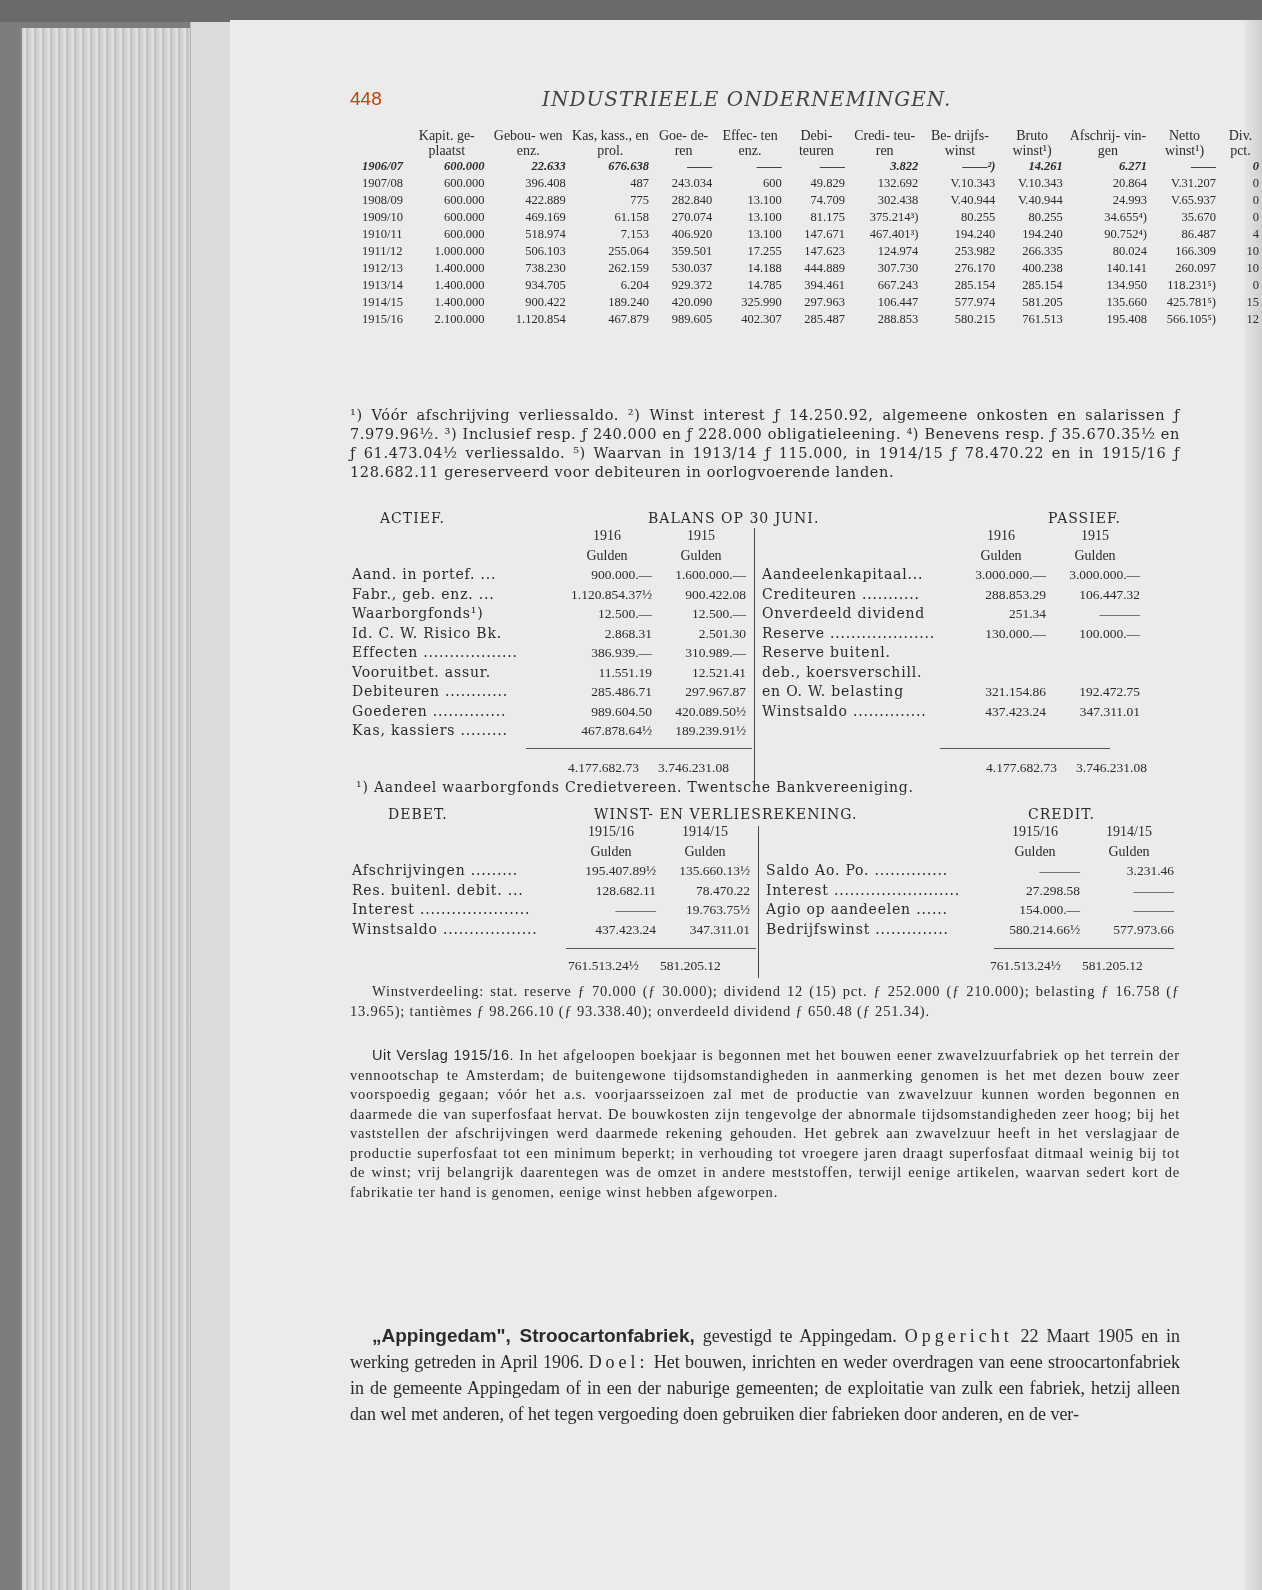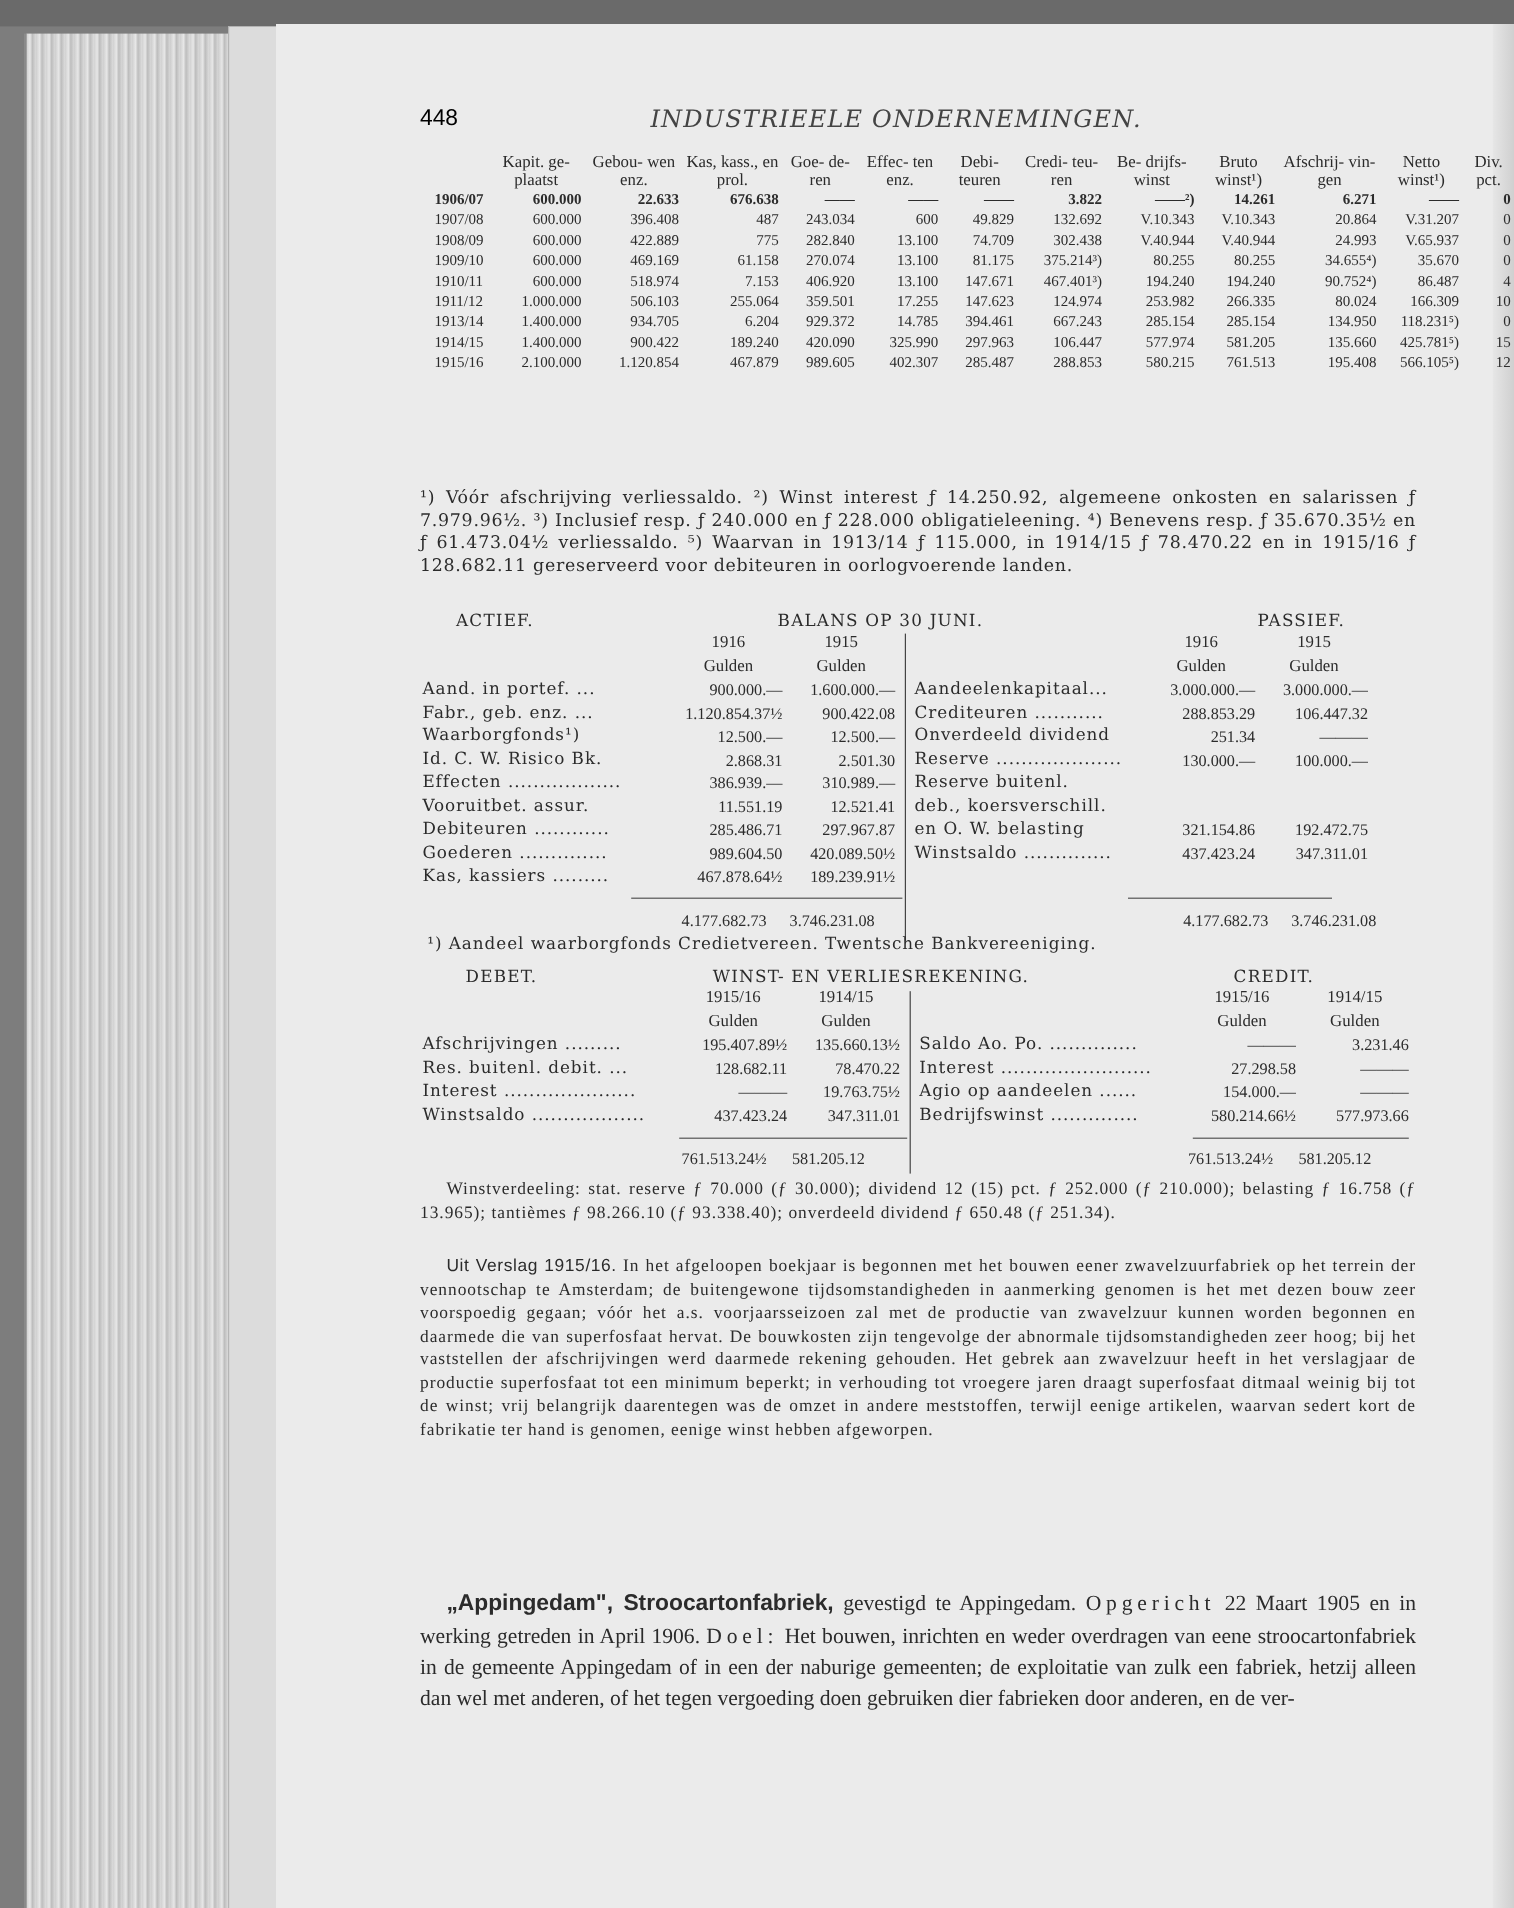--- a/index.html
+++ b/index.html
@@ -18,29 +18,29 @@
     position:absolute; left:190px; top:22px; width:40px; height:1568px;
     background:#dcdcdc; border-left:1px solid #b5b5b5;
   }
   .page {
     position:absolute; left:230px; top:20px; width:1032px; height:1570px;
     background:#ebebeb;
   }
   .page-edge-right { position:absolute; right:0; top:0; width:18px; height:100%; background:linear-gradient(90deg,#e6e6e6,#cfcfcf); }
 
   .abs { position:absolute; }
-  .pagenum { left:120px; top:68px; font-family:"Liberation Sans", sans-serif; font-size:19px; color:#000000; }
+  .pagenum { left:120px; top:68px; font-family:"Liberation Sans", sans-serif; font-size:19px; color:#c2410c; }
   .running-head { left:312px; top:67px; font-size:20px; font-style:italic; letter-spacing:1px; color:#444; }
 
   
   table.hist { position:absolute; left:132px; top:108px; border-collapse:collapse; font-size:12.5px; font-family:"Liberation Serif", serif; line-height:17px; }
   table.hist th { font-weight:normal; text-align:center; padding:0 3px; vertical-align:bottom; font-size:14px; line-height:15px; }
   table.hist td { text-align:right; padding:0 3px; white-space:nowrap; }
   table.hist td.yr { text-align:left; padding-left:0; }
-  table.hist tr.bold td { font-weight:bold; }
+  table.hist tr.bold td { font-weight:bold;font-style:italic; }
 
   .fn { position:absolute; left:120px; width:830px; font-size:14.5px; line-height:19px; text-align:justify; letter-spacing:0.6px; }
 
   .sect-title { position:absolute; font-size:14px; letter-spacing:1px; }
   table.bal { position:absolute; border-collapse:collapse; font-size:14px; line-height:19.5px; }
   table.bal td { white-space:nowrap; padding:0 2px; }
   table.bal td.lbl { text-align:left; letter-spacing:0.8px; }
   table.bal td.num { text-align:right; font-family:"Liberation Serif", serif; font-size:13.5px; }
   table.bal td.hdr { text-align:center; font-family:"Liberation Serif", serif; }
   .vline { position:absolute; width:1px; background:#444; }
@@ -168,20 +168,35 @@
           <td>17.255</td>
           <td>147.623</td>
           <td>124.974</td>
           <td>253.982</td>
           <td>266.335</td>
           <td>80.024</td>
           <td>166.309</td>
           <td>10</td>
         </tr>
         <tr>
+          <td class="yr">1912/13</td>
+          <td>1.400.000</td>
+          <td>738.230</td>
+          <td>262.159</td>
+          <td>530.037</td>
+          <td>14.188</td>
+          <td>444.889</td>
+          <td>307.730</td>
+          <td>276.170</td>
+          <td>400.238</td>
+          <td>140.141</td>
+          <td>260.097</td>
+          <td>10</td>
+        </tr>
+        <tr>
           <td class="yr">1913/14</td>
           <td>1.400.000</td>
           <td>934.705</td>
           <td>6.204</td>
           <td>929.372</td>
           <td>14.785</td>
           <td>394.461</td>
           <td>667.243</td>
           <td>285.154</td>
           <td>285.154</td>

